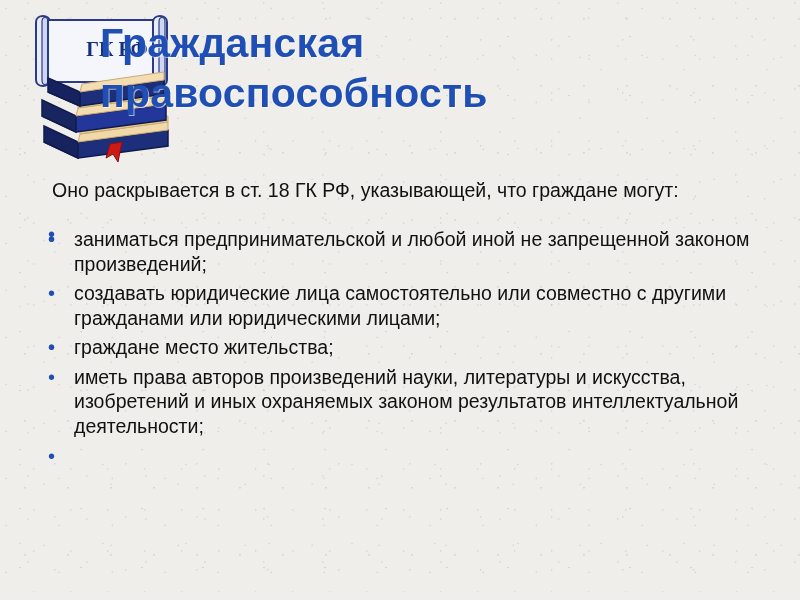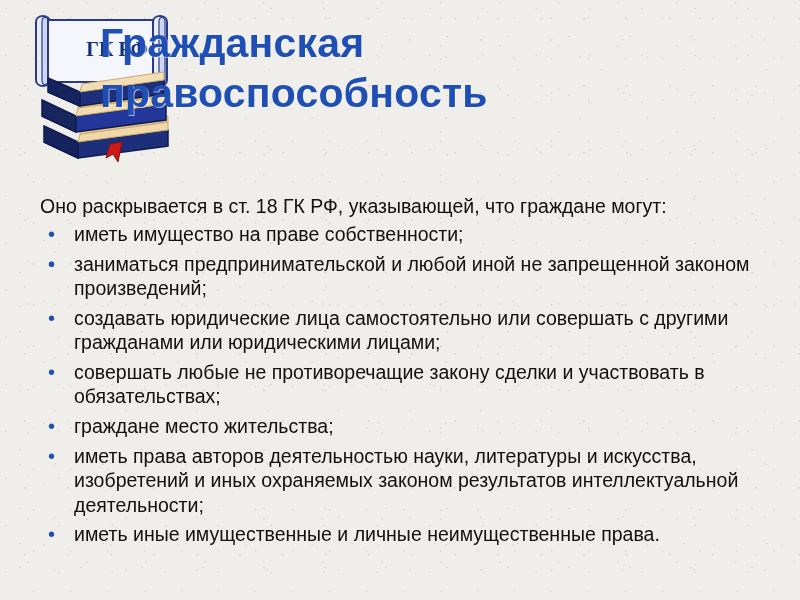--- a/index.html
+++ b/index.html
@@ -64,27 +64,26 @@
     text-align: center;
     font-size: 20px;
     font-weight: bold;
     color: #13307e;
     font-family: "Liberation Serif", serif;
   }
 
   
   .intro {
     position: absolute;
-    left: 40px;
+    left: 52px;
     top: 178px;
     width: 716px;
     font-size: 19.5px;
     color: #111111;
     line-height: 1.26;
-    margin-top: 16px;
   }
   .bullets {
     position: absolute;
     left: 44px;
     top: 222px;
     width: 720px;
     margin: 0;
     padding: 0;
     list-style: none;
   }
@@ -145,44 +144,41 @@
     <div class="scroll-label">ГК РФ</div>
   </div>
 
   <div class="title">Гражданская правоспособность</div>
 
   <div class="intro">Оно раскрывается в ст. 18 ГК РФ, указывающей, что граждане могут:</div>
 
   <ul class="bullets">
     <li>
       <span class="dot">•</span>
-      <span>иметь имущество на праве собственности;</span>
     </li>
     <li>
       <span class="dot">•</span>
     </li>
     <li>
       <span class="dot">•</span>
       <span>заниматься предпринимательской и любой иной не запрещенной законом произведений;</span>
     </li>
     <li>
       <span class="dot">•</span>
-      <span>создавать юридические лица самостоятельно или совершать с другими гражданами или юридическими лицами;</span>
+      <span>создавать юридические лица самостоятельно или совместно с другими гражданами или юридическими лицами;</span>
     </li>
     <li>
       <span class="dot">•</span>
-      <span>совершать любые не противоречащие закону сделки и участвовать в обязательствах;</span>
     </li>
     <li>
       <span class="dot">•</span>
       <span>граждане место жительства;</span>
     </li>
     <li>
       <span class="dot">•</span>
-      <span>иметь права авторов деятельностью науки, литературы и искусства, изобретений и иных охраняемых законом результатов интеллектуальной деятельности;</span>
+      <span>иметь права авторов произведений науки, литературы и искусства, изобретений и иных охраняемых законом результатов интеллектуальной деятельности;</span>
     </li>
     <li>
       <span class="dot">•</span>
-      <span>иметь иные имущественные и личные неимущественные права.</span>
     </li>
   </ul>
 
 </div>
 
 </body></html>

